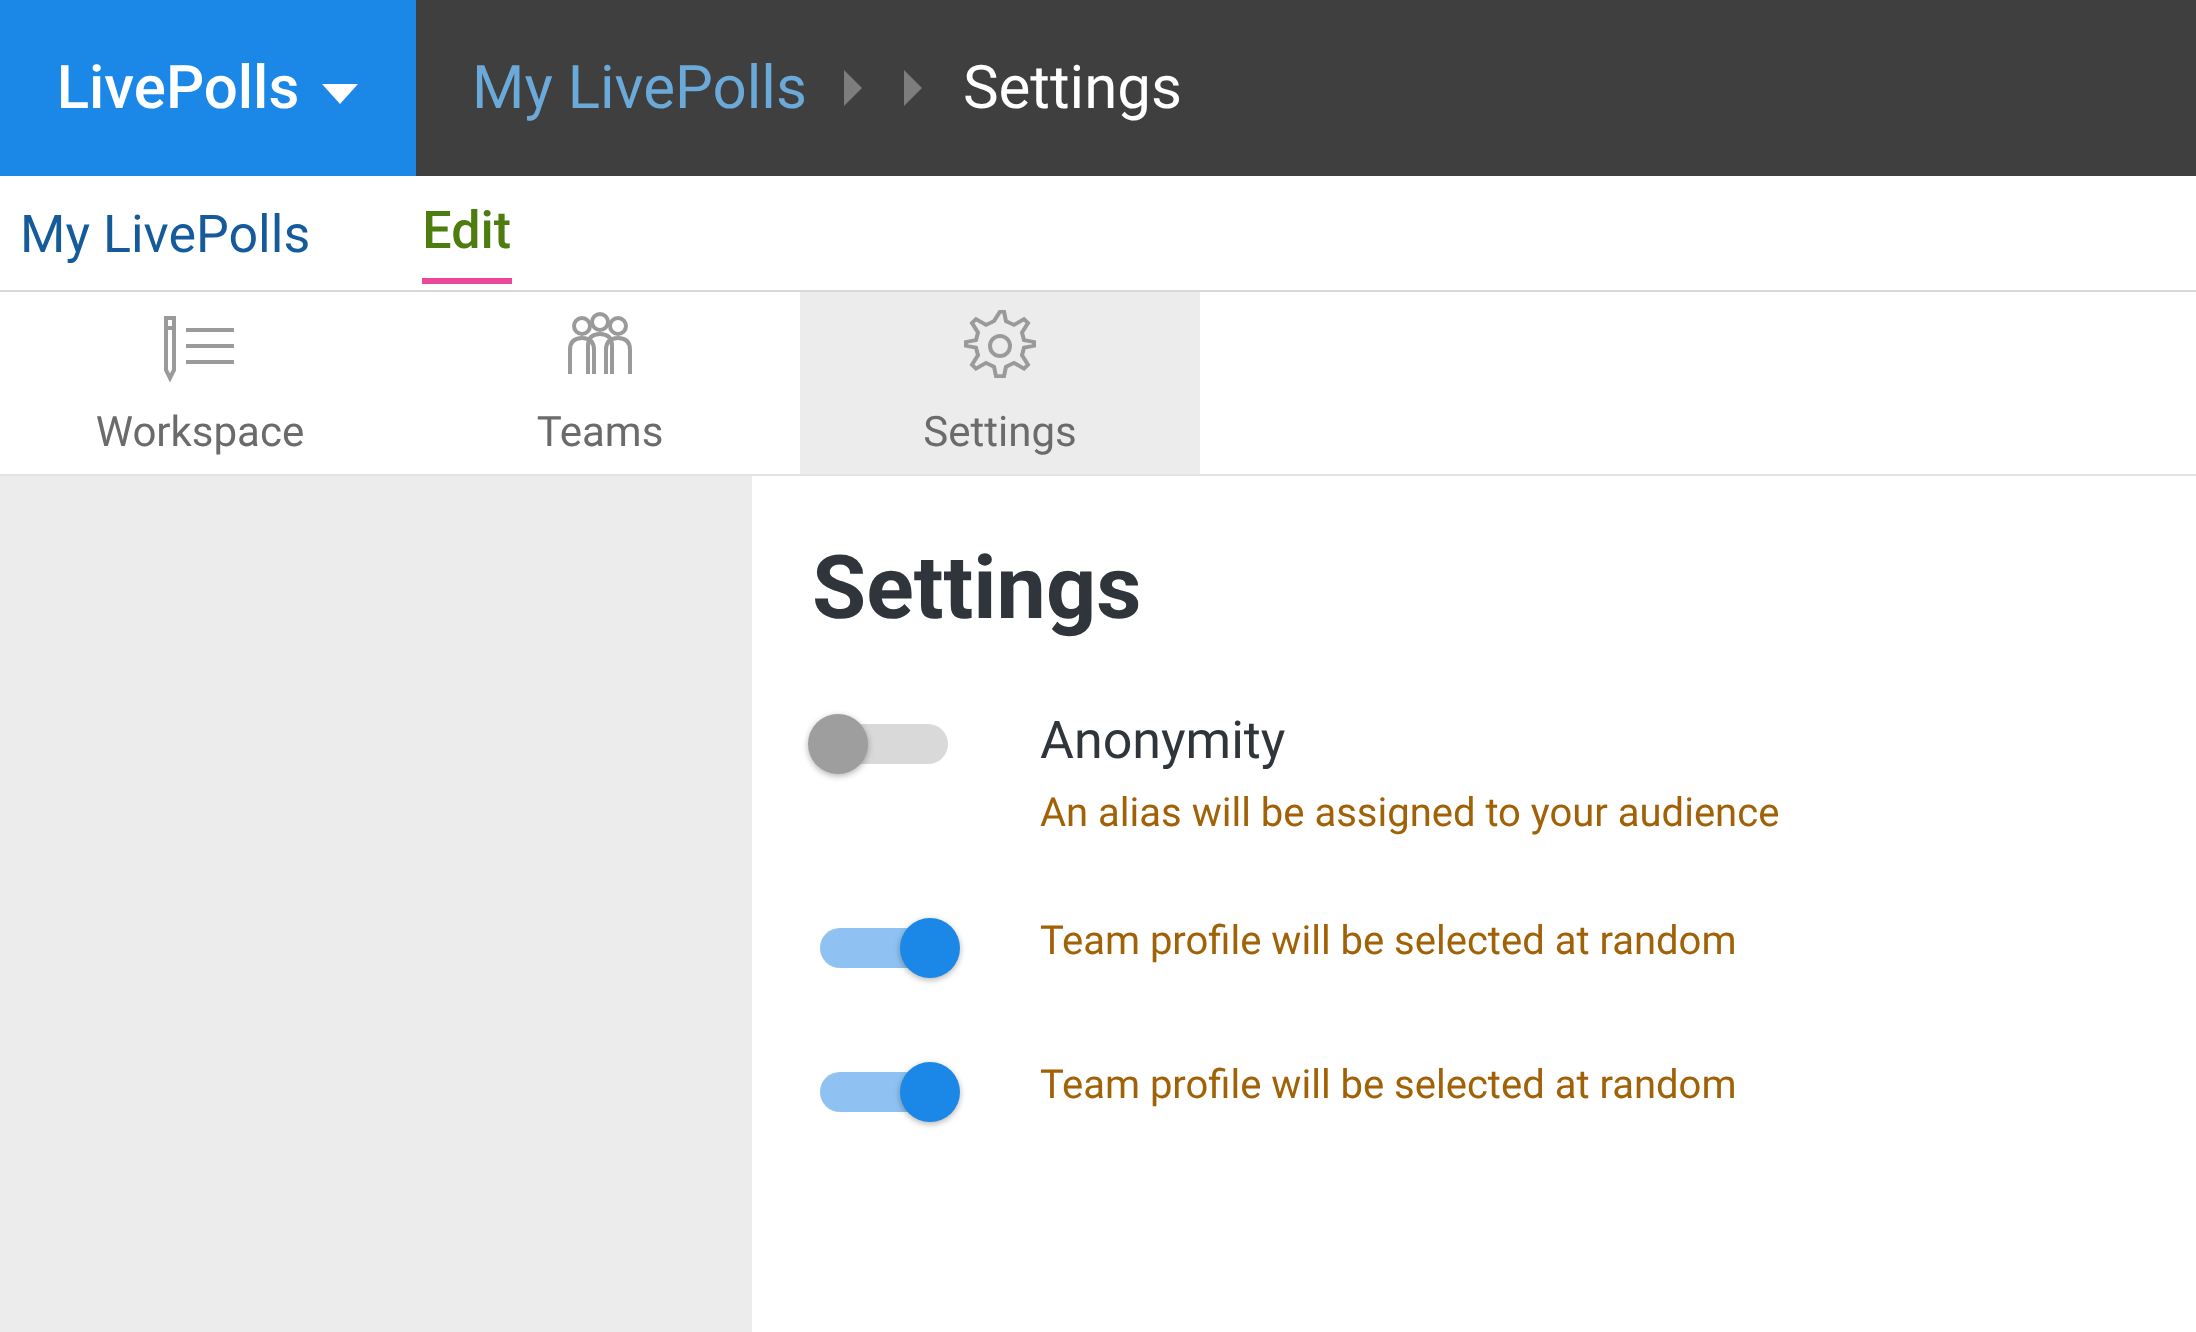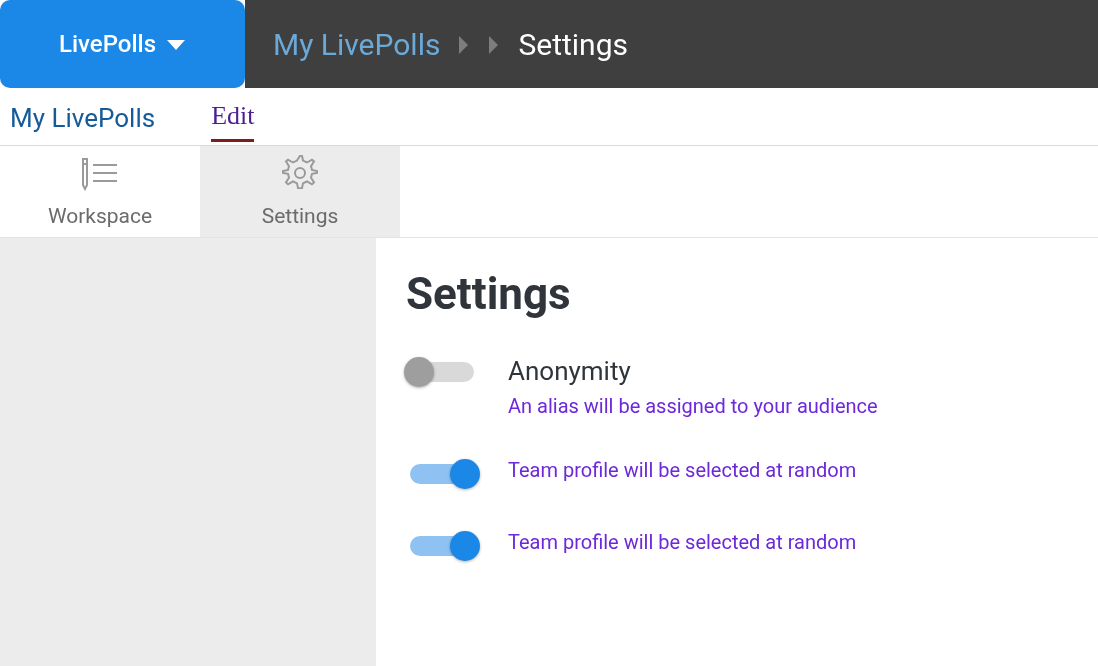--- a/index.html
+++ b/index.html
@@ -14,25 +14,24 @@
     display: flex;
     height: 88px;
   }
   .brand {
     background: #1b87e6;
     color: #fff;
     display: flex;
     align-items: center;
     justify-content: center;
     gap: 10px;
-    width: 245px;
-    font-size: 24px;
+    width: 208px;
+    font-size: 30px;
     font-weight: 500;
     cursor: pointer;
-    border-radius: 10px;
   }
   .brand svg { width: 20px; height: 14px; fill: #fff; }
   .breadcrumb {
     flex: 1;
     background: #3f3f3f;
     display: flex;
     align-items: center;
     padding-left: 28px;
     font-size: 30px;
     gap: 18px;
@@ -48,24 +47,23 @@
     border-bottom: 1px solid #d9d9d9;
     gap: 56px;
     font-size: 26px;
   }
   .nav1 .nav-item {
     color: #155a9a;
     cursor: pointer;
     padding: 10px 0 8px 0;
   }
   .nav1 .nav-item.active {
-    color: #4c1d95;
-    border-bottom: 3px solid #7f1d1d;
+    color: #4d7c0f;
+    border-bottom: 3px solid #ec4899;
     font-weight: 500;
-    font-family: Liberation Serif, serif;
   }
   .nav2 {
     display: flex;
     height: 92px;
     border-bottom: 1px solid #e3e3e3;
   }
   .nav2 .tab {
     width: 200px;
     display: flex;
     flex-direction: column;
@@ -100,21 +98,21 @@
   }
   .main h1 {
     font-size: 44px;
     font-weight: 700;
     color: #2f353b;
     margin-bottom: 36px;
   }
   .setting {
     display: flex;
     align-items: flex-start;
-    gap: 30px;
+    gap: 42px;
     margin-bottom: 40px;
   }
   .toggle {
     position: relative;
     width: 72px;
     height: 30px;
     flex-shrink: 0;
     margin-top: 2px;
     cursor: pointer;
   }
@@ -139,21 +137,21 @@
   .toggle.off .knob { left: -2px; }
   .toggle.on .track { background: #8fc2f2; }
   .toggle.on .knob { background: #1b87e6; left: 44px; }
   .setting-text .title {
     font-size: 26px;
     color: #2f353b;
     margin-bottom: 8px;
   }
   .setting-text .desc {
     font-size: 20px;
-    color: #6d28d9;
+    color: #a16207;
   }
 </style>
 </head>
 <body>
 
 <div class="topbar">
   <div class="brand">
     <span>LivePolls</span>
     <span>
       <svg viewBox="0 0 20 14">
@@ -183,20 +181,33 @@
     <span>
       <svg viewBox="0 0 42 36" stroke-width="2">
         <path d="M8 4 L8 30 L6 34 L4 30 L4 4 Z M4 9 L8 9"></path>
         <line x1="14" y1="10" x2="38" y2="10"></line>
         <line x1="14" y1="18" x2="38" y2="18"></line>
         <line x1="14" y1="26" x2="38" y2="26"></line>
       </svg>
     </span>
     <span>Workspace</span>
   </div>
+  <div class="tab">
+    <span>
+      <svg viewBox="0 0 42 36" stroke-width="2">
+        <circle cx="12" cy="8" r="4"></circle>
+          <circle cx="21" cy="6" r="4"></circle>
+          <circle cx="30" cy="8" r="4"></circle>
+        <path d="M6 32 L6 20 Q6 14 12 14 Q18 14 18 20 L18 32"></path>
+        <path d="M24 32 L24 20 Q24 14 30 14 Q36 14 36 20 L36 32"></path>
+        <path d="M15 32 L15 18 Q15 12 21 12 Q27 12 27 18 L27 32"></path>
+      </svg>
+    </span>
+    <span>Teams</span>
+  </div>
   <div class="tab active">
     <span>
       <svg viewBox="0 0 42 36" stroke-width="2">
         <circle cx="21" cy="18" r="5"></circle>
         <path d="M21 4 L23 4 L24 9 L28 11 L33 8 L35 10 L32 15 L33 19 L38 20 L38 22 L33 23 L32 27 L35 32 L33 34 L28 31 L24 33 L23 38 L19 38 L18 33 L14 31 L9 34 L7 32 L10 27 L9 23 L4 22 L4 20 L9 19 L10 15 L7 10 L9 8 L14 11 L18 9 Z" transform="translate(0,-3) scale(1,0.95)"></path>
       </svg>
     </span>
     <span>Settings</span>
   </div>
 </div>

